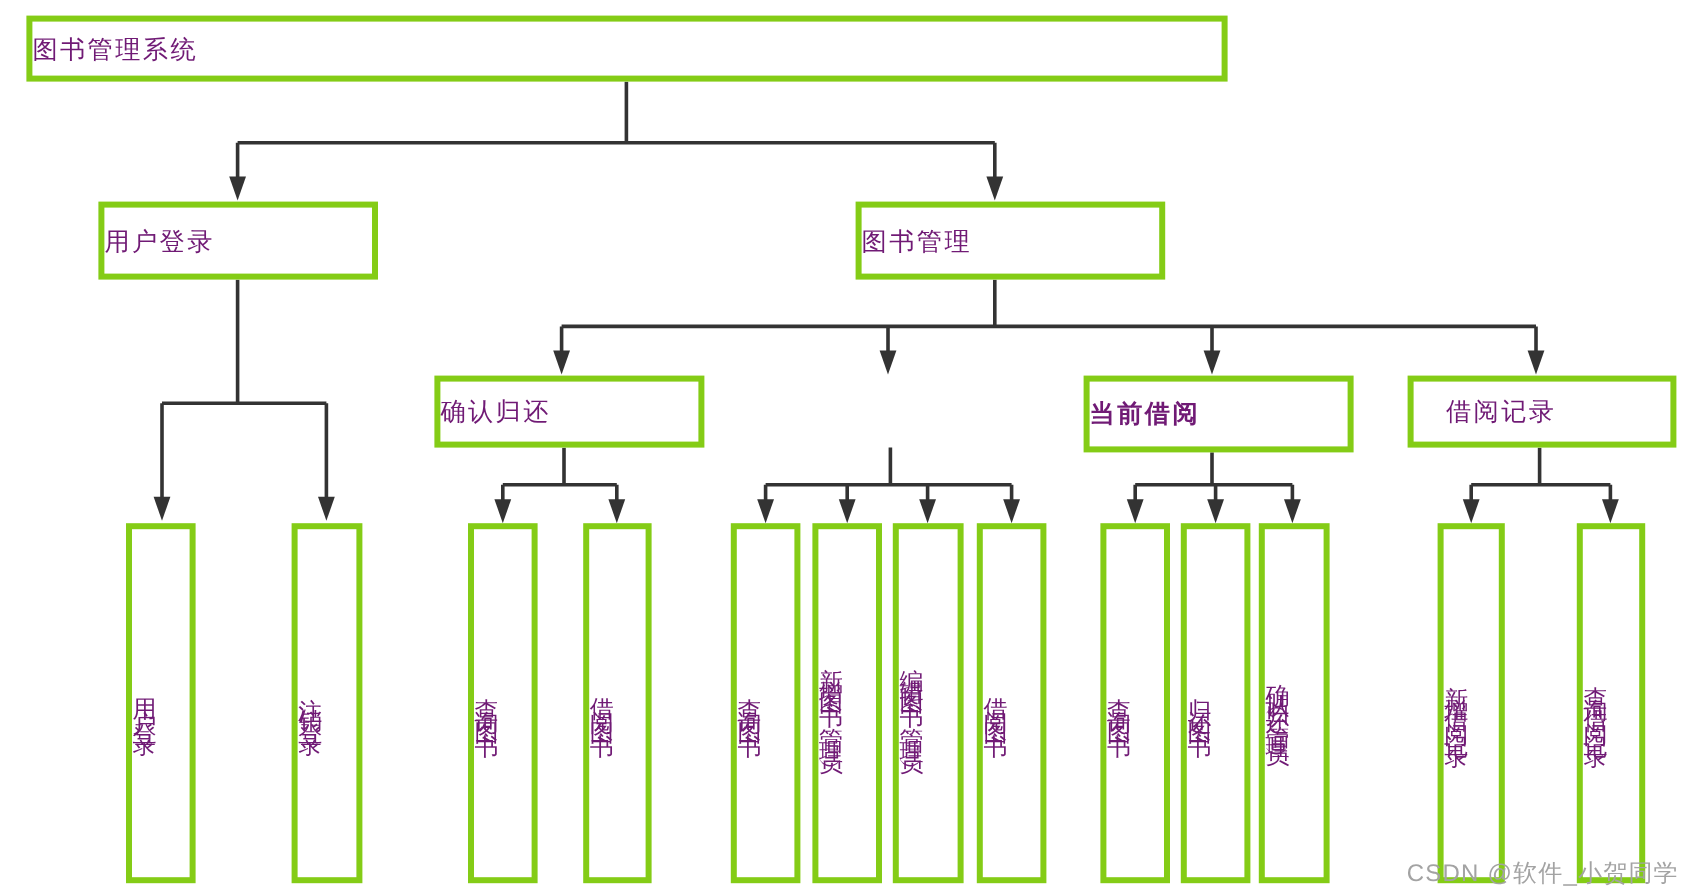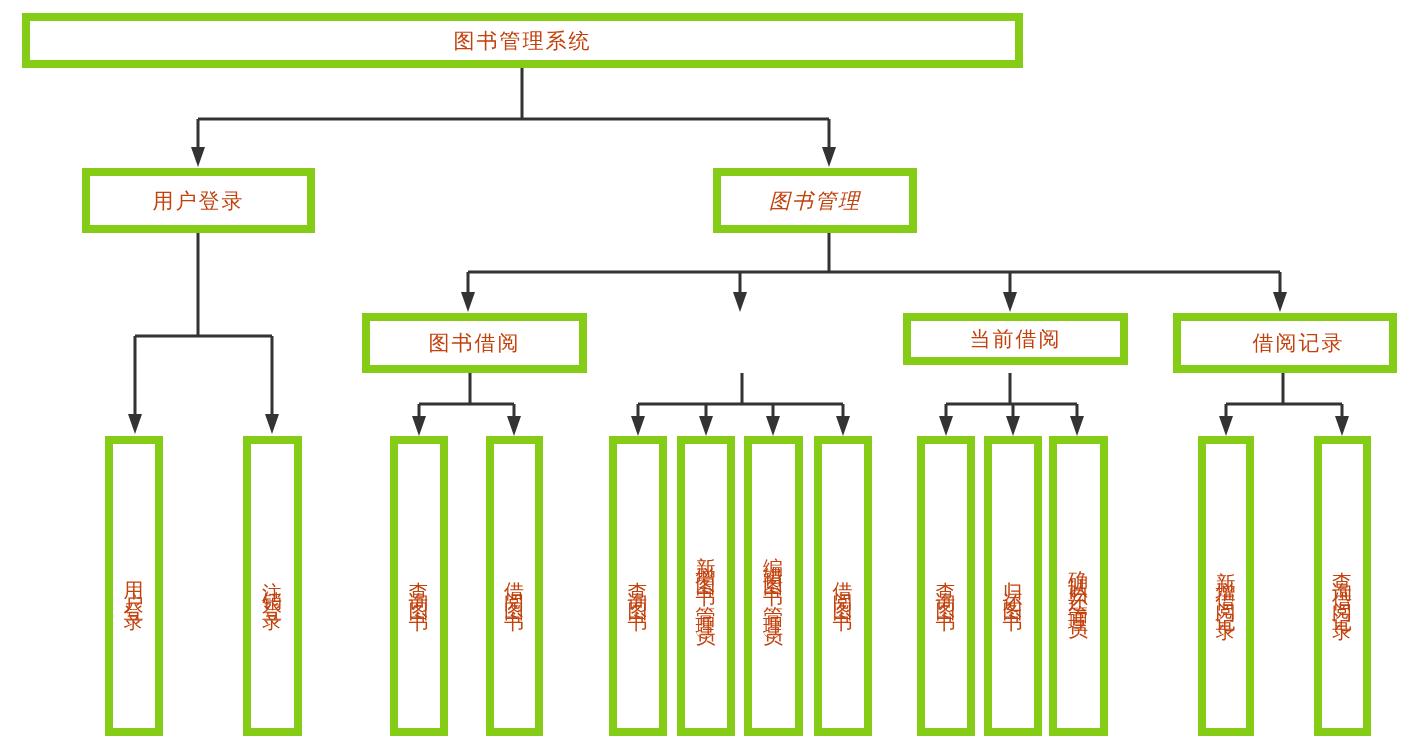--- a/index.html
+++ b/index.html
@@ -17,26 +17,25 @@
   }
   .wires {
     position: absolute;
     left: 0; top: 0;
     width: 1405px; height: 747px;
     z-index: 0;
   }
   .box {
     position: absolute;
     box-sizing: border-box;
-    border: 8px solid #84cc16;
+    border: 5px solid #84cc16;
     background: #ffffff;
     display: flex;
     align-items: center;
-    justify-content: center;
-    color: #c2410c;
+    color: #701a75;
     z-index: 1;
   }
   .h-label {
     font-size: 21px;
     letter-spacing: 2px;
     white-space: nowrap;
   }
   .v-label {
     writing-mode: vertical-rl;
     text-orientation: mixed;
@@ -101,28 +100,28 @@
     </g>
   </svg>
 
   <div class="box" style="left:22px; top:13px; width:1001px; height:55px;">
     <span class="h-label">图书管理系统</span>
   </div>
 
   <div class="box" style="left:82px; top:168px; width:233px; height:65px;">
     <span class="h-label">用户登录</span>
   </div>
-  <div class="box" style="left:713px; top:168px; width:204px; height:65px;font-style:italic;">
+  <div class="box" style="left:713px; top:168px; width:258px; height:65px;">
     <span class="h-label">图书管理</span>
   </div>
 
   <div class="box" style="left:362px; top:313px; width:225px; height:60px;">
-    <span class="h-label">图书借阅</span>
+    <span class="h-label">确认归还</span>
   </div>
-  <div class="box" style="left:903px; top:313px; width:225px; height:52px;">
+  <div class="box" style="left:903px; top:313px; width:225px; height:64px;font-weight:bold;">
     <span class="h-label">当前借阅</span>
   </div>
   <div class="box" style="left:1173px; top:313px; width:224px; height:60px;padding-left:27px;">
     <span class="h-label">借阅记录</span>
   </div>
 
   <div class="box" style="left:105px; top:436px; width:58px; height:300px;">
     <span class="v-label">用户登录</span>
   </div>
   <div class="box" style="left:243px; top:436px; width:59px; height:300px;">
@@ -159,14 +158,15 @@
     <span class="v-label" style="letter-spacing:7px;">确认归还（管理员）</span>
   </div>
 
   <div class="box" style="left:1198px; top:436px; width:56px; height:300px;">
     <span class="v-label">新增借阅记录</span>
   </div>
   <div class="box" style="left:1314px; top:436px; width:57px; height:300px;">
     <span class="v-label">查询借阅记录</span>
   </div>
 
+  <div class="watermark">CSDN @软件_小贺同学</div>
 
 </div>
 
 </body></html>

